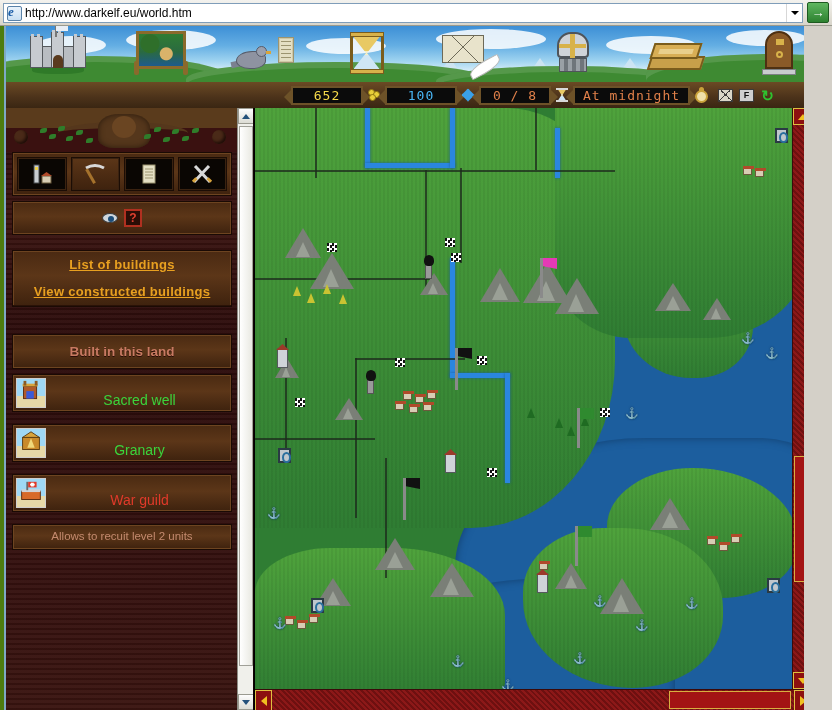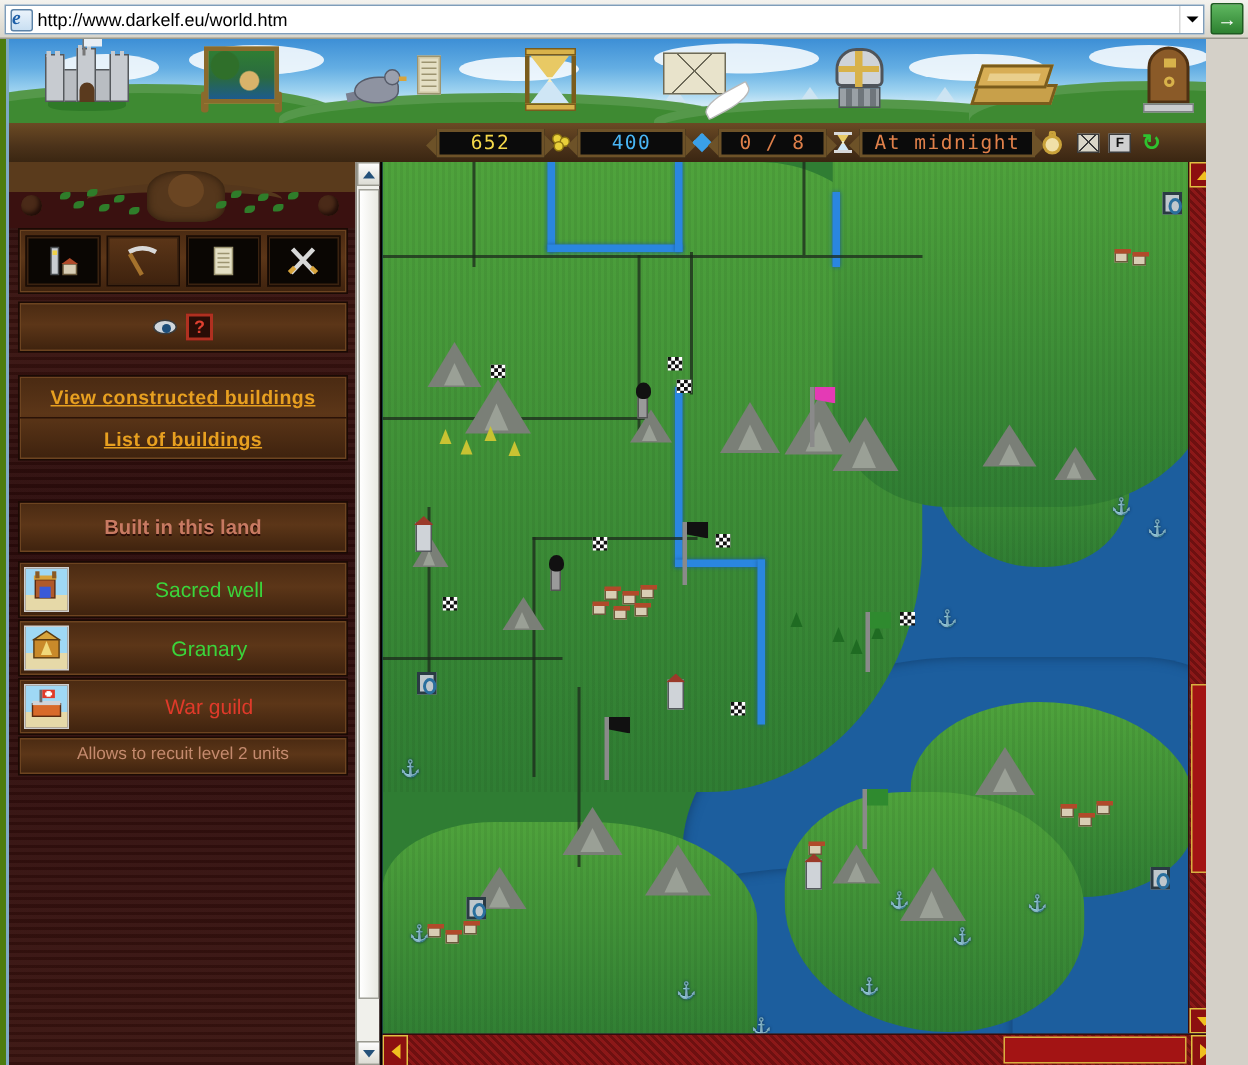--- a/index.html
+++ b/index.html
@@ -256,24 +256,24 @@
   #buildsell{
     background:linear-gradient(#b07a38,#8a5a24);border:2px solid #e0b070;
     color:#f5d54a;font-weight:bold;font-size:14px;padding:3px 14px;
     box-shadow:0 1px 2px #1a0a04;
   }
   #built-title{
     text-align:center;color:#c87a62;font-weight:bold;font-size:13.5px;padding:5px 0;
     text-shadow:0 1px 0 #2a0d06;
   }
   .bld-row{
-    display:flex;align-items:center;gap:5px;
+    display:flex;align-items:flex-end;gap:5px;
     background:linear-gradient(#4a2a12,#5c3618 45%,#3e220e);
     border:1px solid #1a0a04;box-shadow:inset 0 0 0 1px #6d4420;
-    padding:3px; margin-bottom:1px;
+    padding:3px; margin-bottom:12px;
   }
   .bld-ico{
     width:30px;height:30px;flex:none;border:1px solid #cfcfcf;
     background:linear-gradient(#9fd8f5 0 62%, #e6d9a8 62% 100%);position:relative;overflow:hidden;
   }
   .bld-name{flex:1;text-align:center;font-size:14px;}
   .bld-desc{
     background:linear-gradient(#4a2a12,#5c3618 45%,#3e220e);
     border:1px solid #1a0a04;box-shadow:inset 0 0 0 1px #6d4420;
     color:#c48a6e;font-size:11.5px;text-align:center;padding:4px 6px;margin-bottom:4px;line-height:1.35;
@@ -463,21 +463,21 @@
   <div id="statusbar">
     <div class="spacer"></div>
     <div class="res-plate res-gold">652</div>
     <div class="res-sep">
       <span class="coin">
             <i></i>
             <i></i>
             <i></i>
           </span>
     </div>
-    <div class="res-plate res-mana">400</div>
+    <div class="res-plate res-mana">100</div>
     <div class="res-sep">
           <span class="gem"></span>
         </div>
     <div class="res-plate res-turn">0 / 8</div>
     <div class="res-sep">
           <span class="hour-sm"></span>
         </div>
     <div class="res-plate res-time">At midnight</div>
     <div class="res-sep">
       <span class="clock-ic">
@@ -561,25 +561,25 @@
             <span class="eye-ic"></span>
             <span class="help-q">?</span>
           </div>
         </div>
 
 
 
         <div class="sep-bar"></div>
 
         <div class="panel" style="padding:0;">
+          <div class="link-row" style="padding:6px 0;">
+            <span class="gold-link">List of buildings</span>
+          </div>
           <div class="link-row" style="border-bottom:1px solid #2a1207;padding:6px 0;">
             <span class="gold-link">View constructed buildings</span>
-          </div>
-          <div class="link-row" style="padding:6px 0;">
-            <span class="gold-link">List of buildings</span>
           </div>
         </div>
 
         <div class="sep-bar" style="height:22px;"></div>
 
         <div class="panel">
           <div id="built-title">Built in this land</div>
         </div>
 
         <div class="bld-row">

